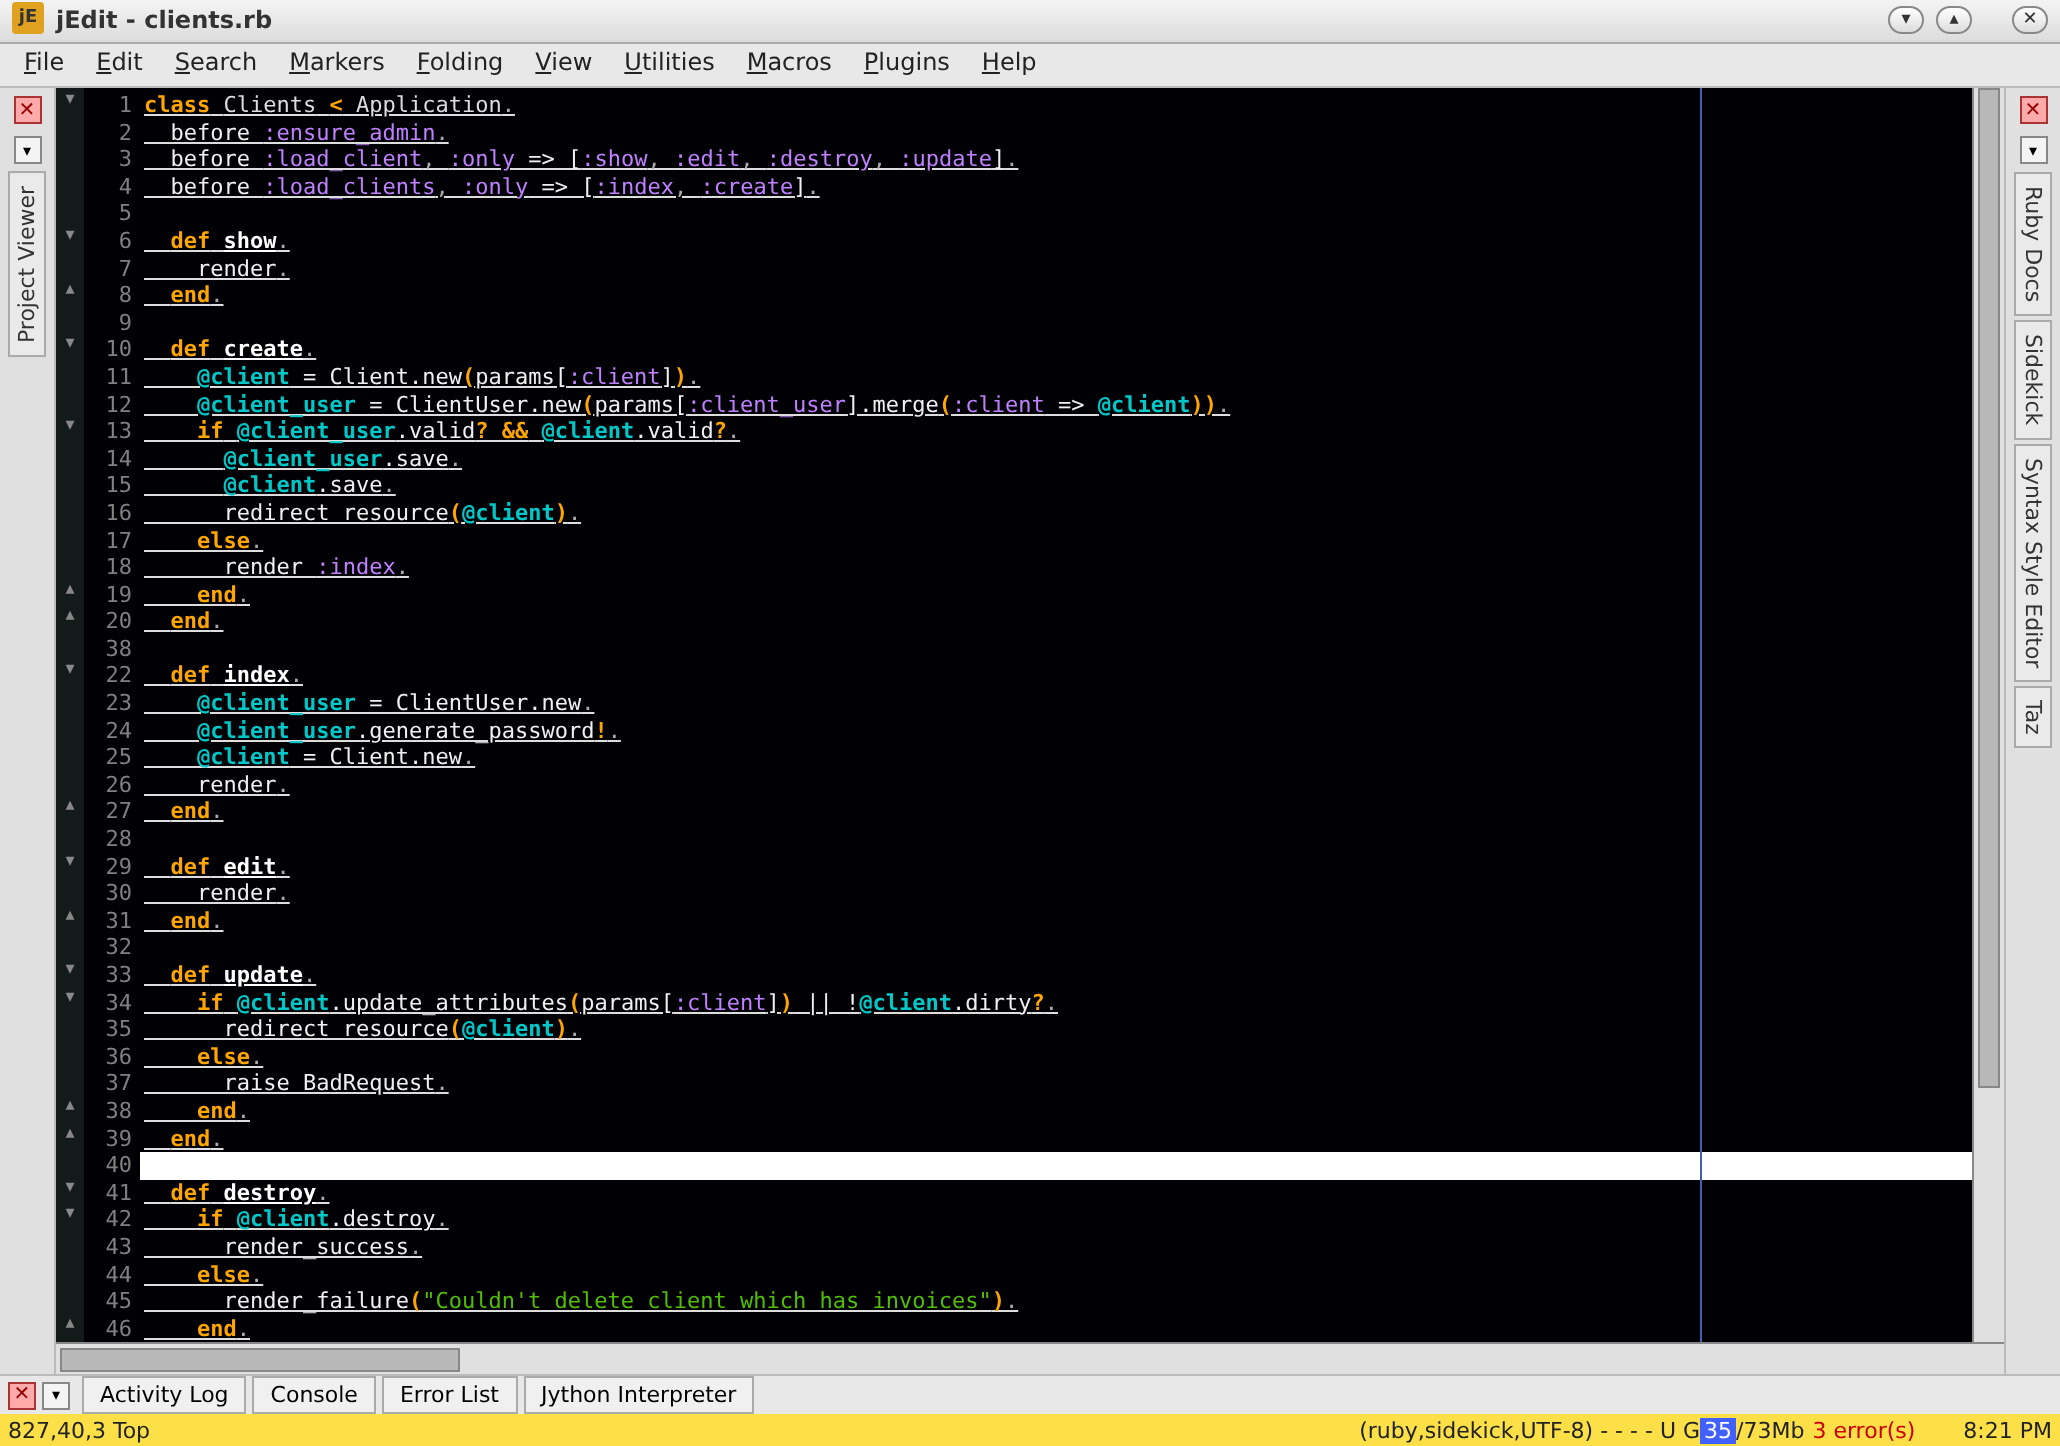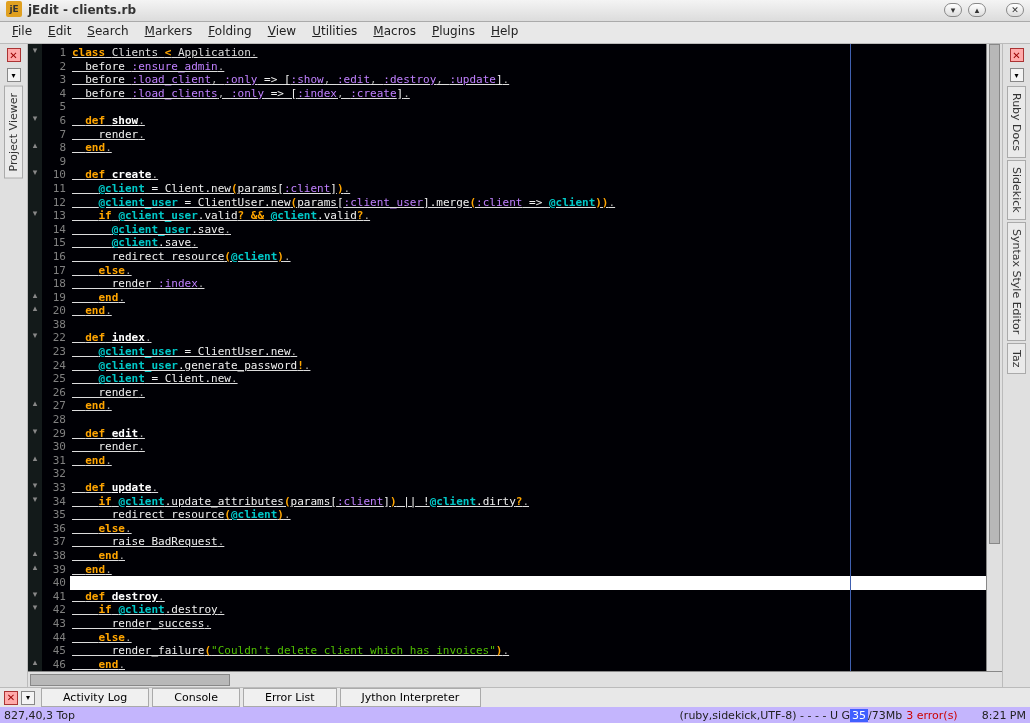--- a/index.html
+++ b/index.html
@@ -38,22 +38,22 @@
 .defn { color:#fff; font-weight:bold; text-decoration:underline; }
 .sym { color:#c080ff; }
 .ivar { color:#00c8c8; font-weight:bold; }
 .op { color:#f0f0f0; }
 .pun { color:#aaa; }
 .cls { color:#ddd; }
 .str { color:#4fbf00; }
 .bottom-bar { height:20px; background:#e8e8e8; border-top:1px solid #bbb; display:flex; align-items:center; padding:0 4px; }
 .bottom-bar .red-x { width:14px; height:14px; border:1px solid #a33; background:#faa; color:#900; font-size:10px; display:flex; align-items:center; justify-content:center; cursor:pointer; margin-right:3px; }
 .bottom-bar .arrow-btn { width:14px; height:14px; border:1px solid #888; background:#f4f4f4; font-size:8px; display:flex; align-items:center; justify-content:center; cursor:pointer; margin-right:6px; }
-.bottom-bar .panel-btn { padding:2px 21px; border:1px solid #aaa; background:#f0f0f0; margin-right:3px; cursor:pointer; font-size:11px; }
-.statusbar { height:16px; background:#c4b5fd; display:flex; align-items:center; padding:0 4px; font-size:11px; color:#222; }
+.bottom-bar .panel-btn { padding:2px 8px; border:1px solid #aaa; background:#f0f0f0; margin-right:3px; cursor:pointer; font-size:11px; }
+.statusbar { height:16px; background:#fde047; display:flex; align-items:center; padding:0 4px; font-size:11px; color:#222; }
 .statusbar .sl { margin-right:auto; }
 .statusbar .mid { }
 .statusbar .mem-used { background:#4060ff; color:#fff; padding:0 2px; }
 .statusbar .err { color:#c00; margin:0 4px; }
 .statusbar .time { margin-left:20px; }
 </style>
 </head>
 <body>
 
 <div class="titlebar">

